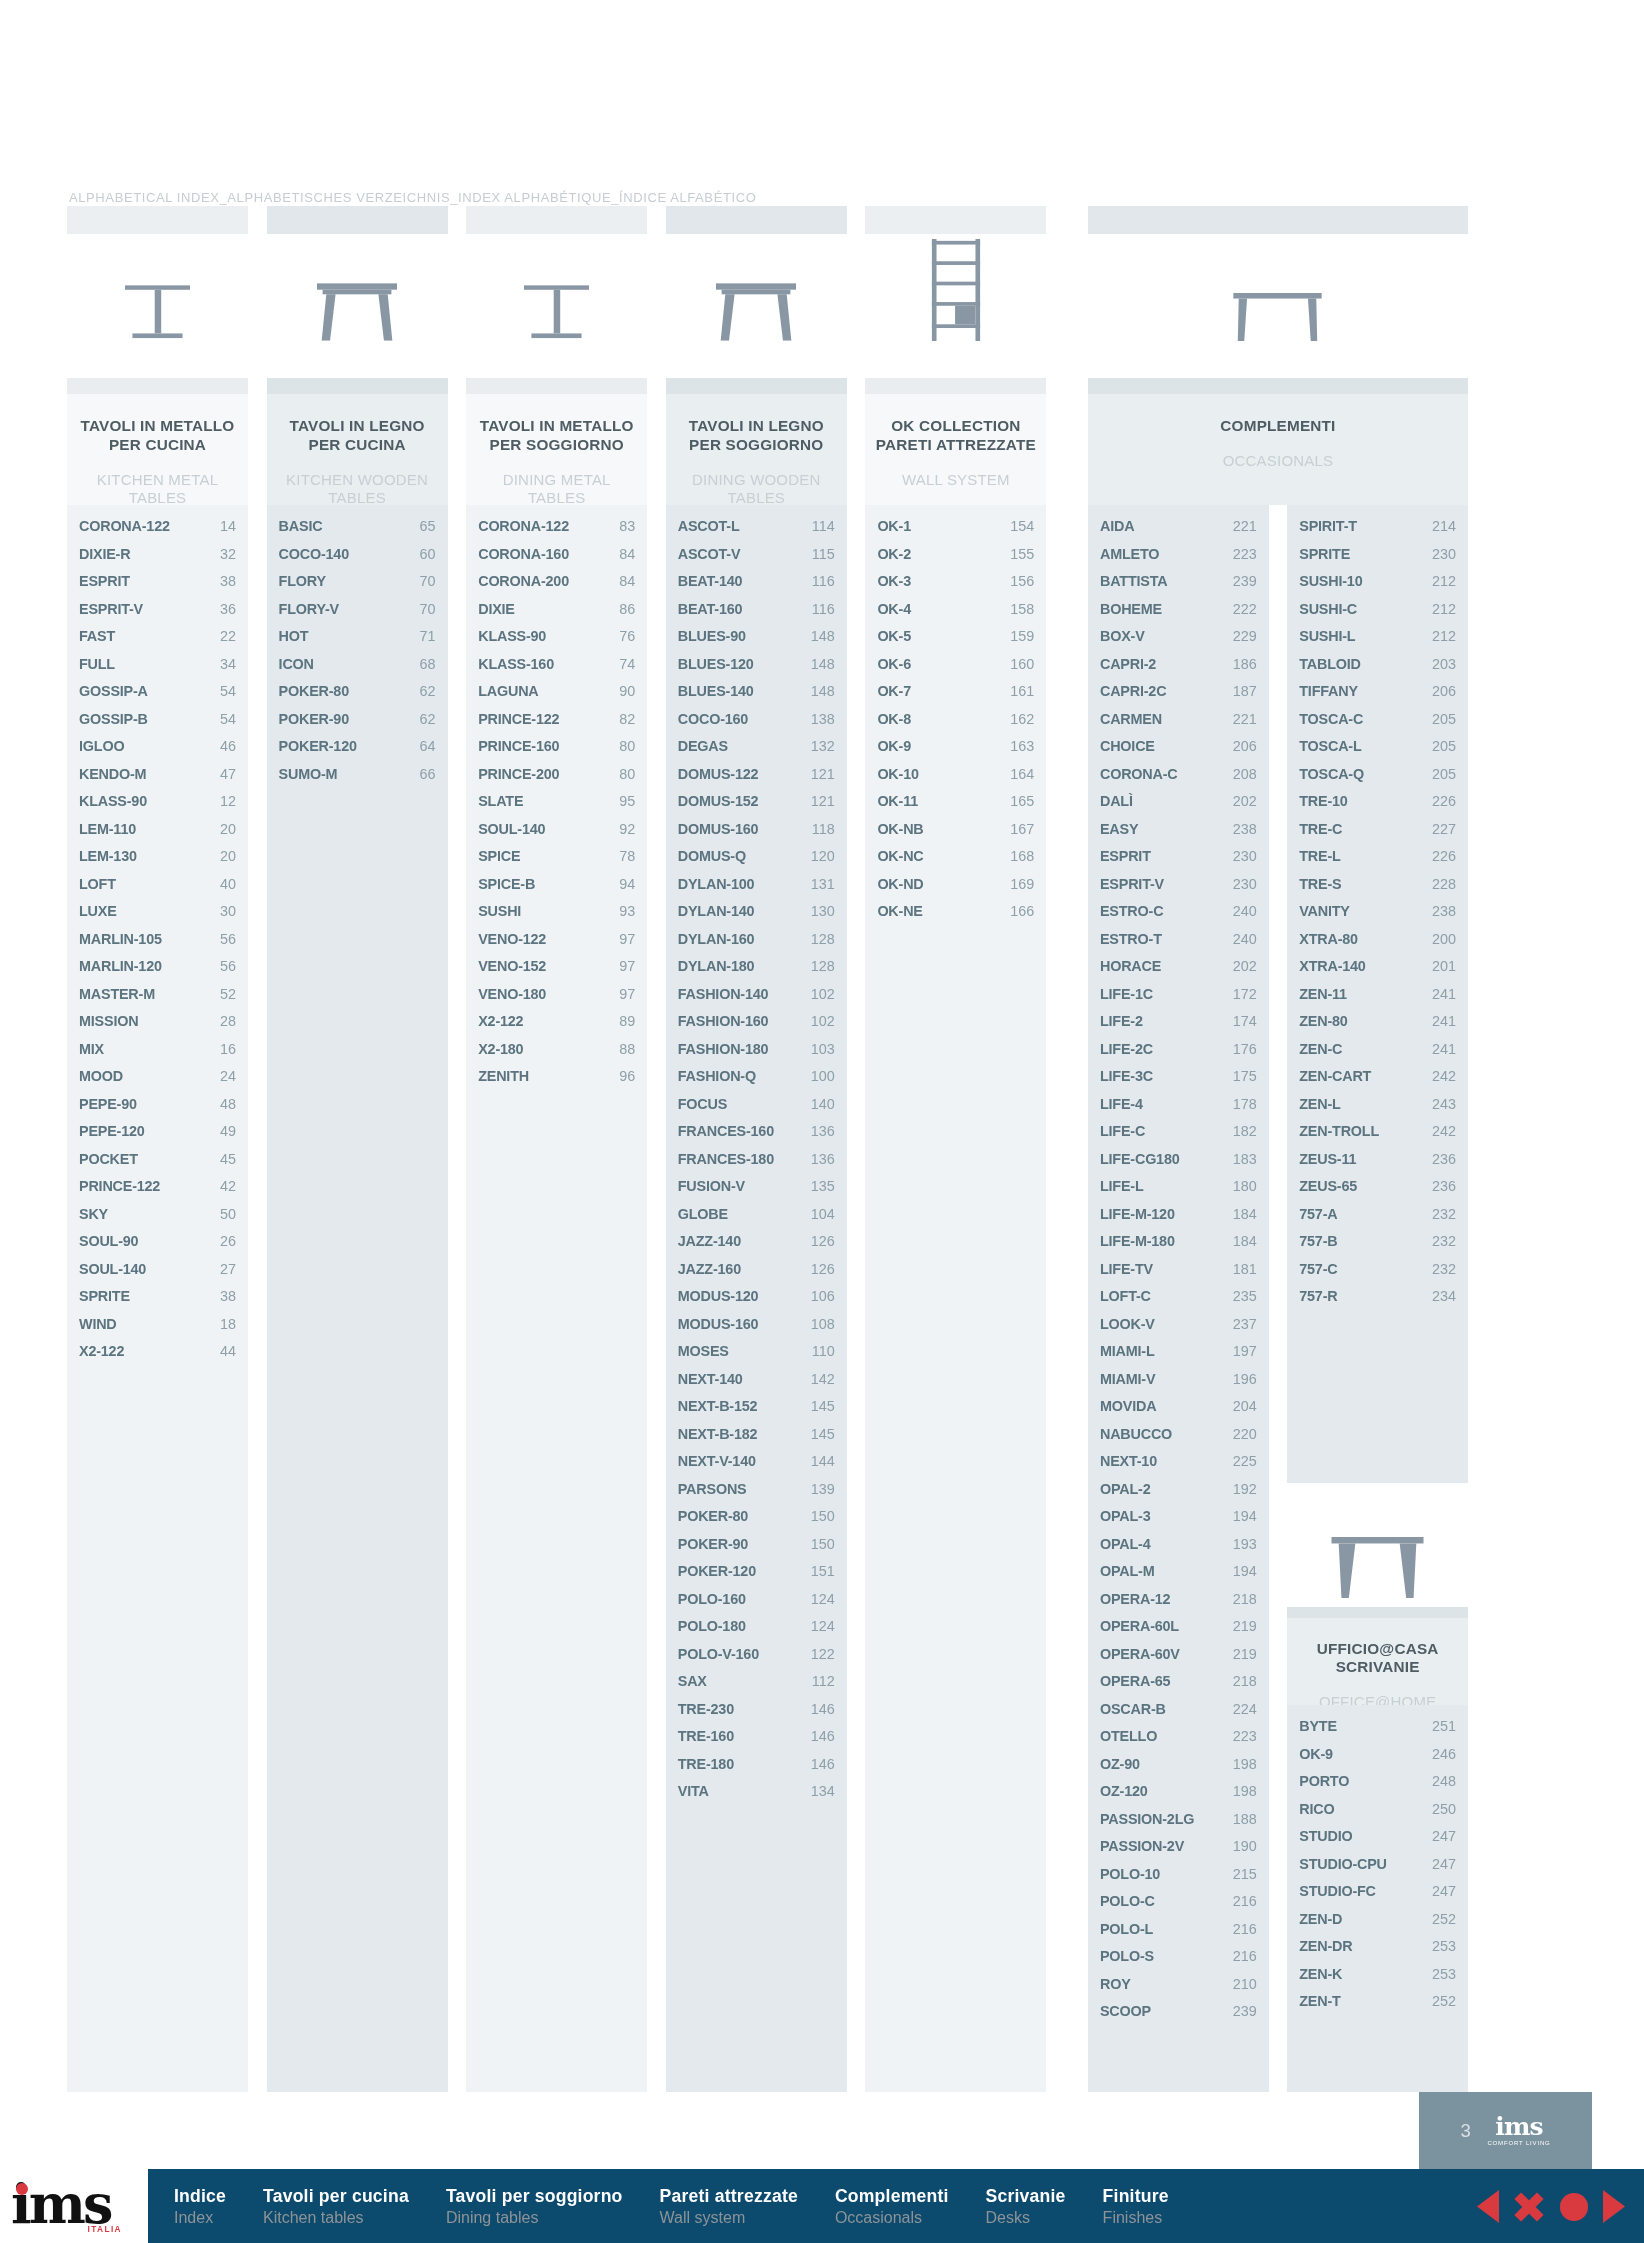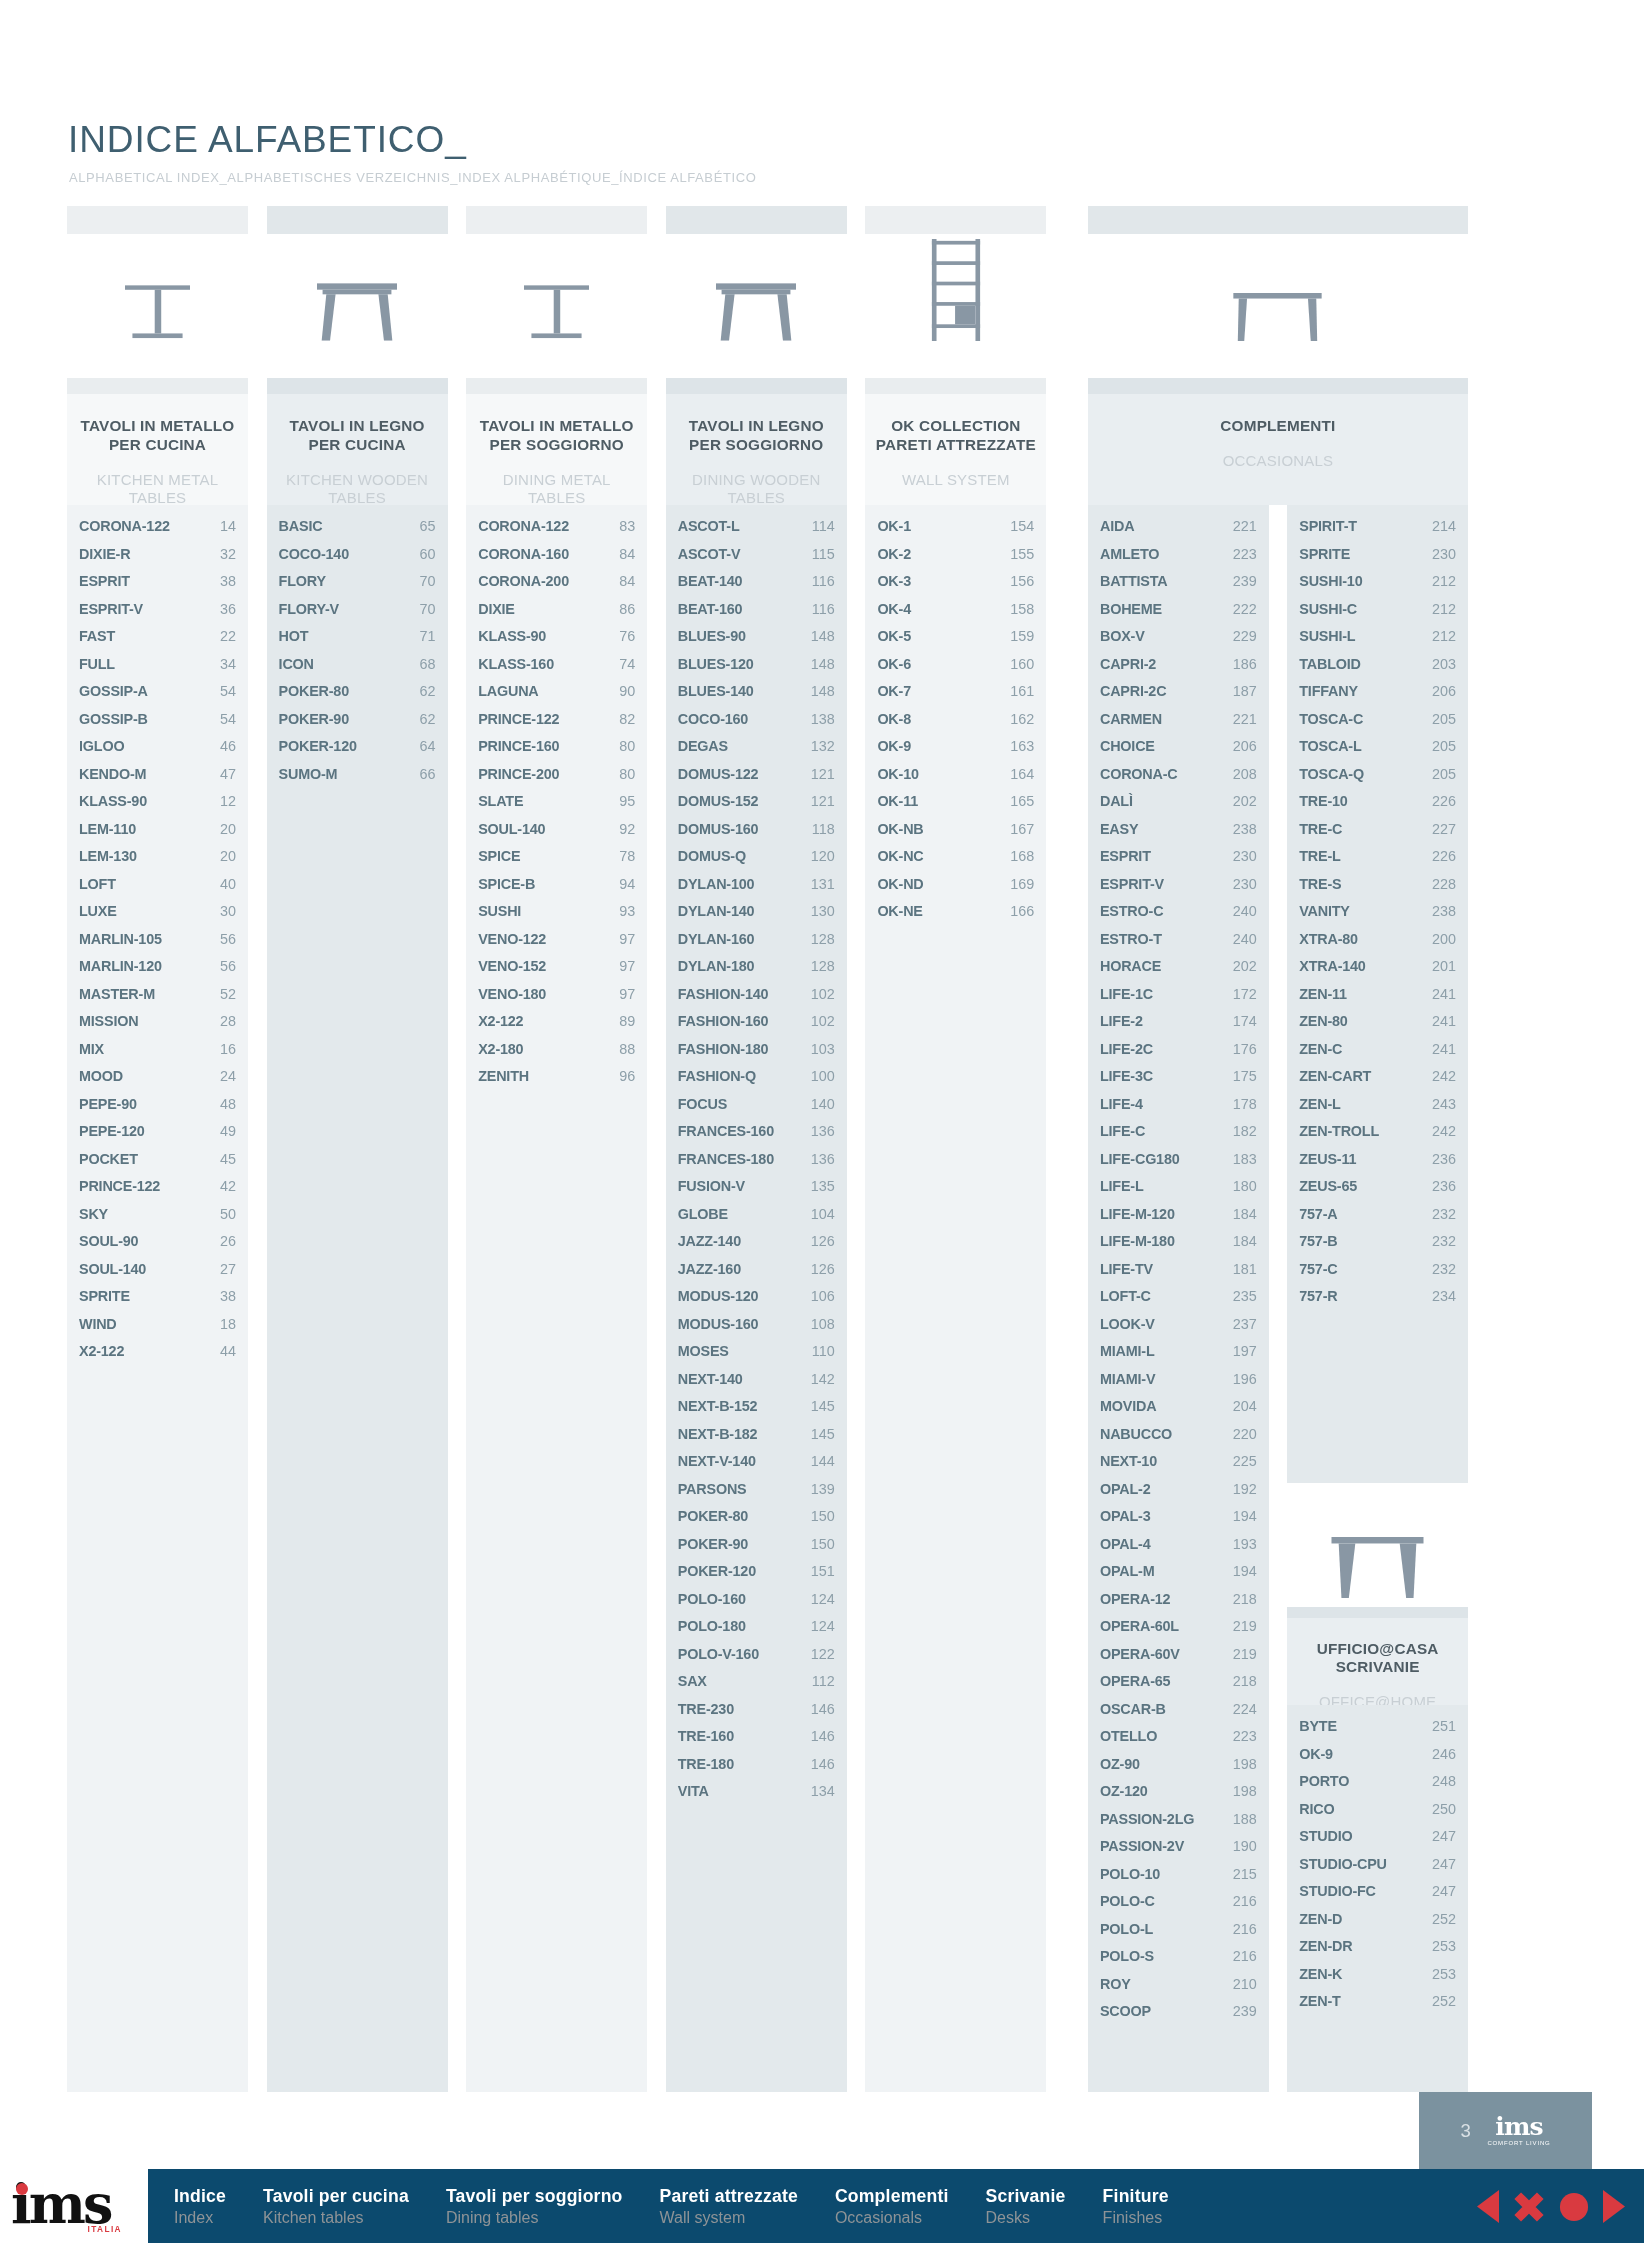--- a/index.html
+++ b/index.html
@@ -1,20 +1,20 @@
 <!DOCTYPE html>
 <html style="font-size:15px"><head>
 <meta charset="utf-8">
 <style>
   html,body{margin:0;padding:0;background:#fff;}
   .page{position:relative;width:1645px;height:2244px;background:#fff;overflow:hidden;
         font-family:"Liberation Sans", sans-serif;}
   .title{position:absolute;left:68px;top:119px;margin:0;font-size:37px;line-height:41px;
          font-weight:400;color:#3f5f70;letter-spacing:0.9px;}
-  .subtitle{position:absolute;left:69px;top:170px;font-size:13px;color:#c6cdd2;letter-spacing:0.6px;}
+  .subtitle{position:absolute;left:69px;top:190px;font-size:13px;color:#c6cdd2;letter-spacing:0.6px;}
 
   .cols{position:absolute;left:67px;top:206px;width:1447px;height:1886px;display:flex;}
   .col{width:181px;margin-right:18.6px;height:100%;display:flex;flex-direction:column;box-sizing:border-box;}
   .col.wide{width:380px;margin-left:23px;margin-right:0;}
   .topbar{height:28px;flex:none;}
   .light .topbar{background:#eceff1;}
   .dark  .topbar{background:#e1e7ea;}
   .iconbox{height:144px;flex:none;display:flex;align-items:flex-end;justify-content:center;
            padding-bottom:37px;box-sizing:border-box;background:#fff;}
   .smallbar{height:16px;flex:none;}
@@ -100,21 +100,20 @@
         <polygon points="90,6 81,6 84,52 91,52" fill="currentColor"></polygon>
       </symbol>
       <symbol id="desk" viewBox="0 0 100 66">
         <rect x="0" y="0" width="100" height="7" fill="currentColor"></rect>
         <polygon points="8,7 26,7 19,66 11,66" fill="currentColor"></polygon>
         <polygon points="92,7 74,7 81,66 89,66" fill="currentColor"></polygon>
       </symbol>
     </defs>
   </svg>
 
-  <h1 class="title">INDICE ALFABETICO_</h1>
   <div class="subtitle">ALPHABETICAL INDEX_ALPHABETISCHES VERZEICHNIS_INDEX ALPHABÉTIQUE_ÍNDICE ALFABÉTICO</div>
 
   <div class="cols" id="cols">
       <div class="col light">
         <div class="topbar"></div>
         <div class="iconbox">
           <svg class="icn" width="65" height="56" viewBox="0 0 70 60">
             <use href="#pedestal-table"></use>
           </svg>
         </div>

